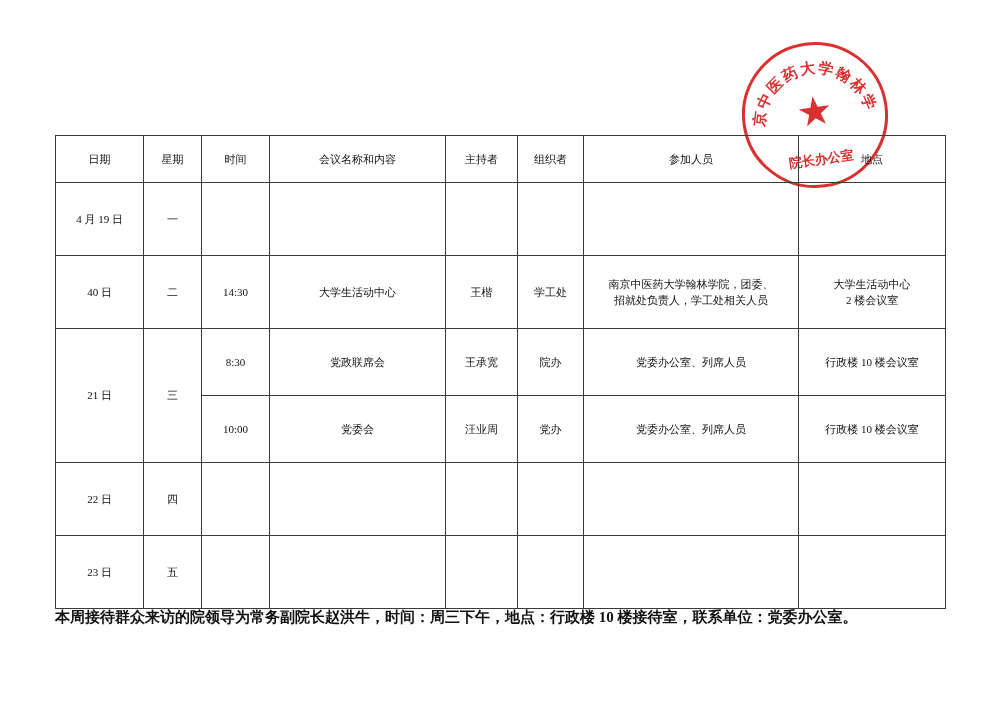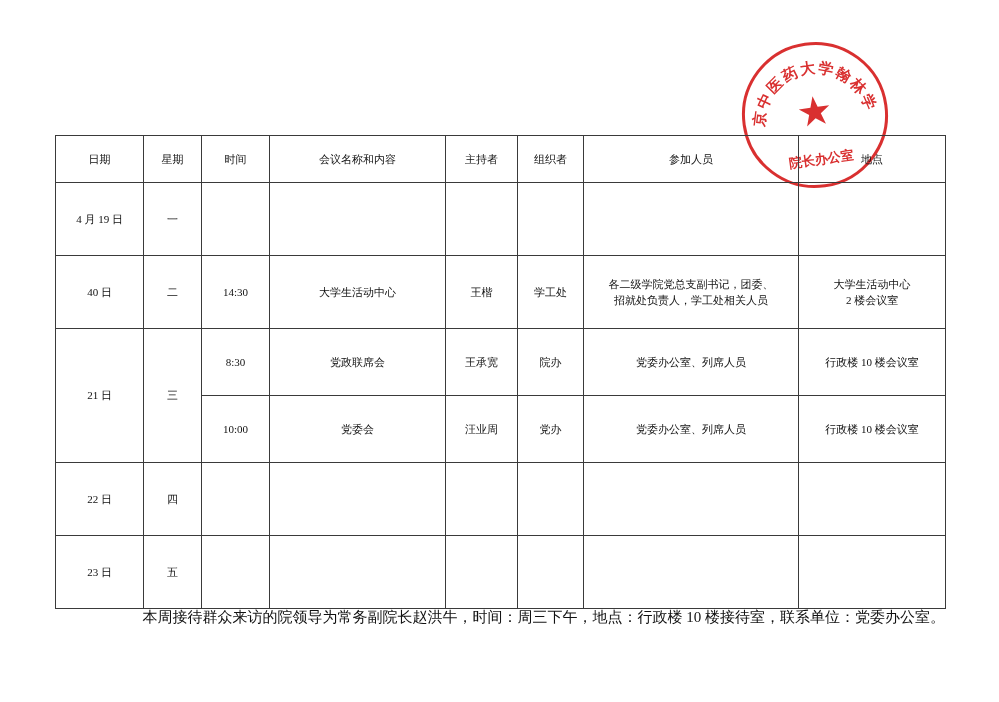--- a/index.html
+++ b/index.html
@@ -105,22 +105,23 @@
   .row-tall td { height: 68px; }
   .row-mid td  { height: 62px; }
   .cell-sub { display: block; }
 
   .footer-note {
     position: absolute;
     left: 55px;
     top: 608px;
     width: 890px;
     font-size: 15px;
-    text-align: right;
-    font-family: "Liberation Serif", "DejaVu Serif", serif;
+    text-align: left;
+    font-family: "Liberation Serif", "DejaVu Serif", serif;
+    font-weight: bold;
   }
 </style>
 </head>
 <body>
 
 <div class="page">
 
 
   <div class="seal">
     <svg class="seal-arc" viewBox="0 0 140 140">
@@ -172,21 +173,21 @@
       </tr>
 
       <tr class="row-tall">
         <td>40 日</td>
         <td>二</td>
         <td>14:30</td>
         <td>大学生活动中心</td>
         <td>王楷</td>
         <td>学工处</td>
         <td>
-          <span class="cell-sub">各二级学院党总支副书记，团委、</span>
+          <span class="cell-sub">南京中医药大学翰林学院，团委、</span>
           <span class="cell-sub">招就处负责人，学工处相关人员</span>
         </td>
         <td>
           <span class="cell-sub">大学生活动中心</span>
           <span class="cell-sub">2 楼会议室</span>
         </td>
       </tr>
 
       <tr class="row-mid">
         <td rowspan="2">21 日</td>

